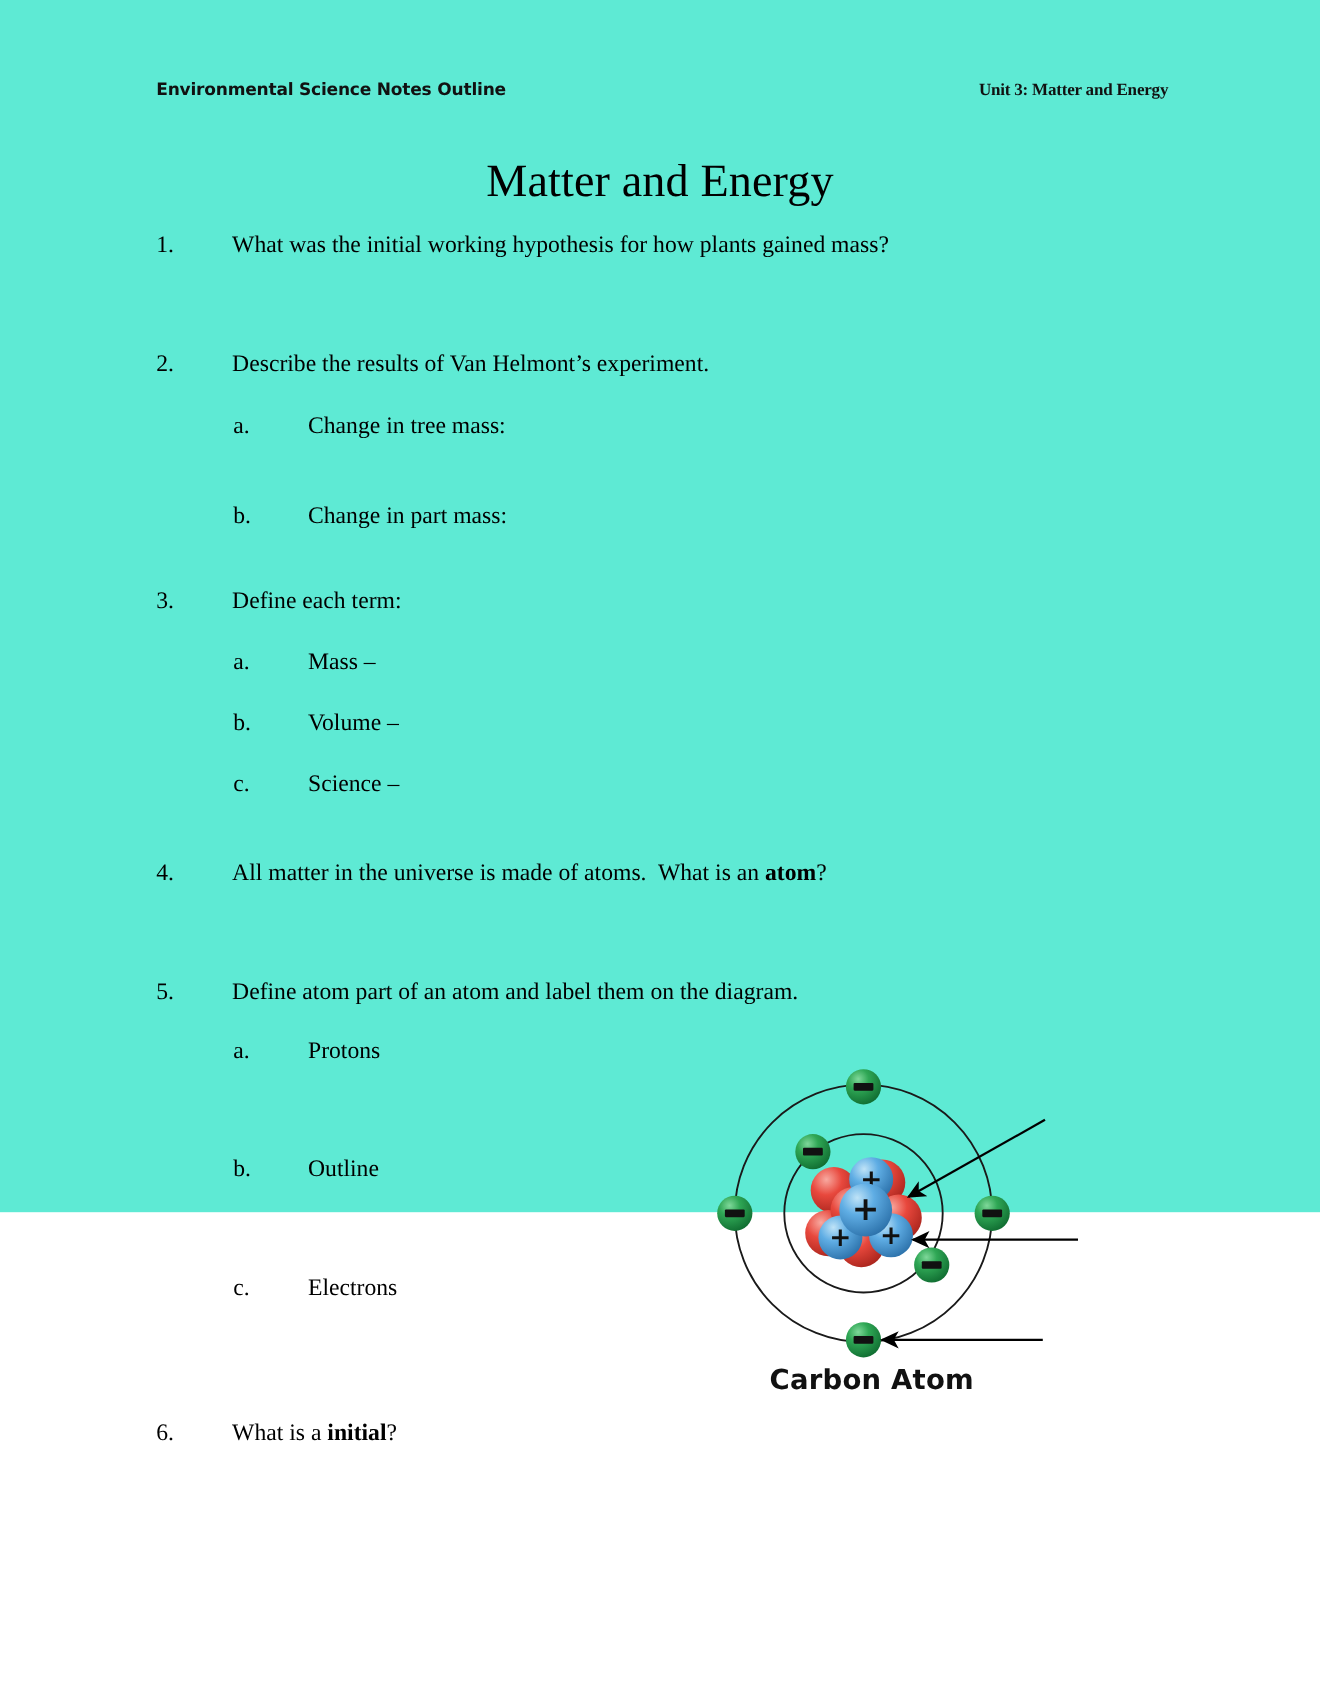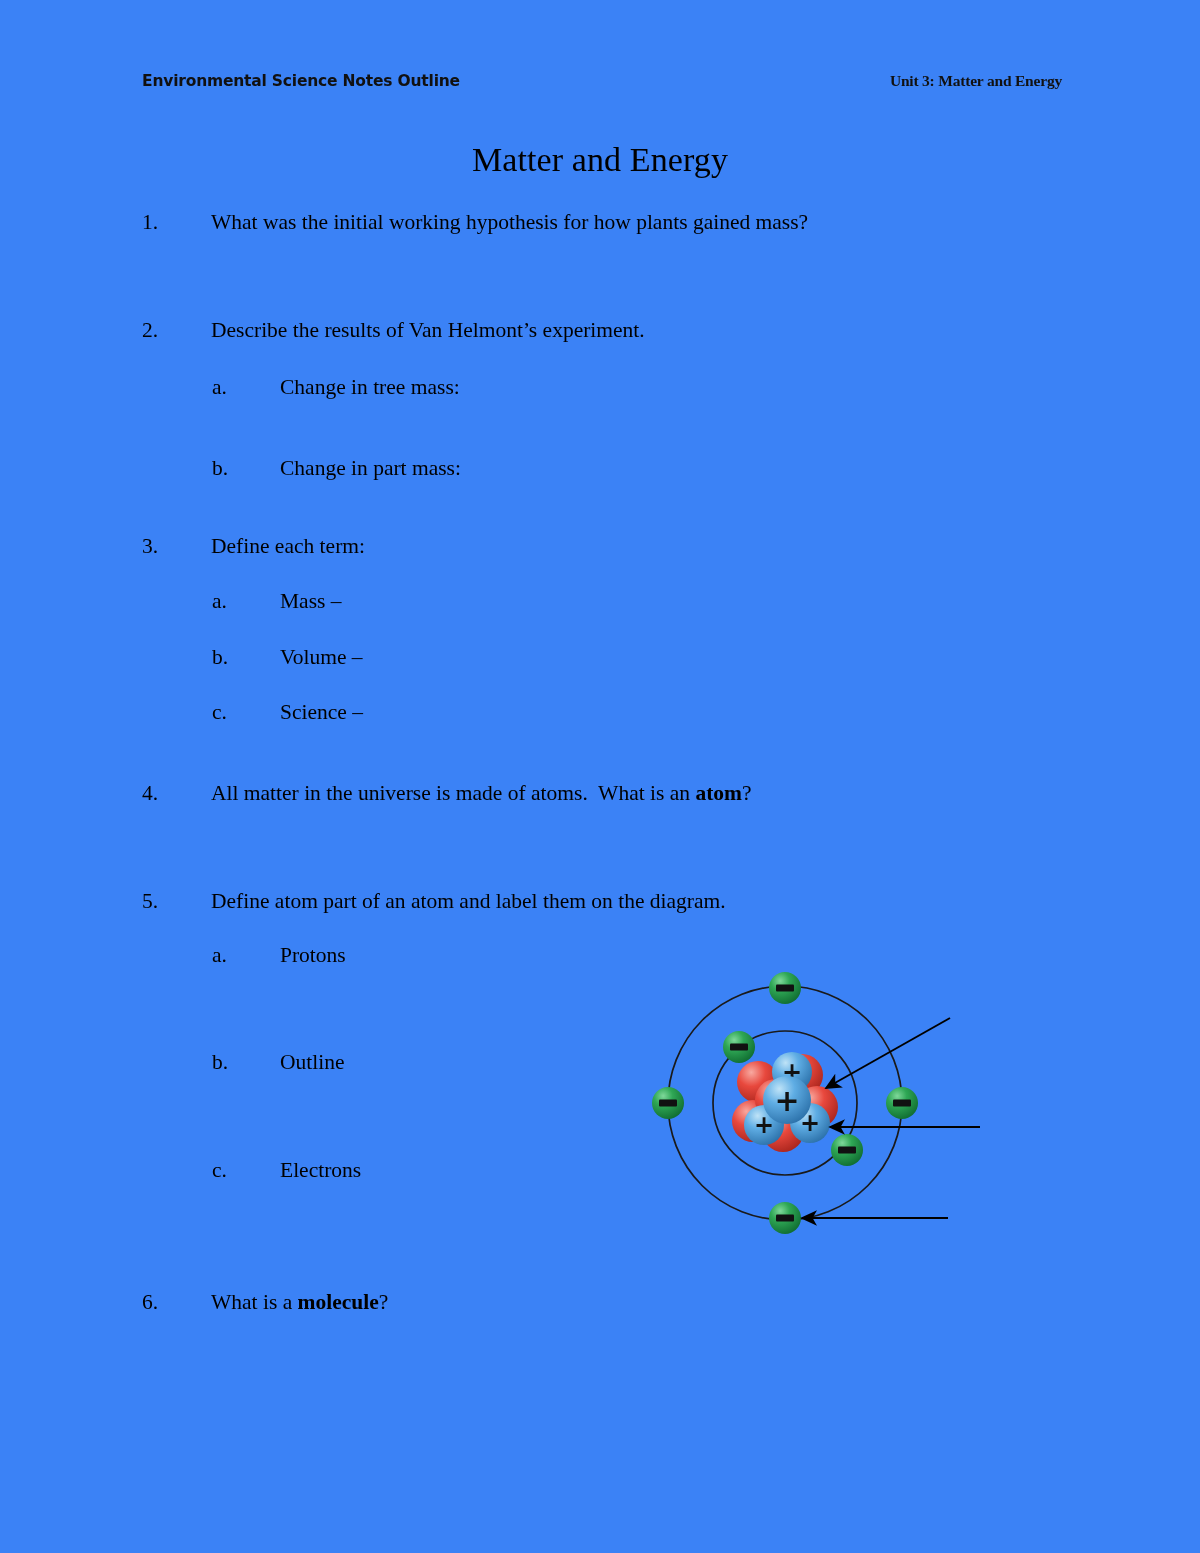--- a/index.html
+++ b/index.html
@@ -14,22 +14,22 @@
     overflow: hidden;
     font-family: "Liberation Serif", "DejaVu Serif", serif;
     color: #000000;
     -webkit-font-smoothing: antialiased;
   }
 
   .page {
     position: absolute;
     left: 0; top: 0;
     width: 1200px;
-    height: 1553px;
-    background: #3b82f6;
+    height: 1102px;
+    background: #5eead4;
   }
 
   
   .header {
     position: absolute;
     left: 142px;
     top: 72px;
     width: 920px;
     display: flex;
     justify-content: space-between;
@@ -43,21 +43,21 @@
   .header-left { white-space: nowrap; }
   .header-right { white-space: nowrap; font-family: Liberation Serif, serif; }
 
   
   .doc-title {
     position: absolute;
     left: 0;
     top: 141px;
     width: 1200px;
     text-align: center;
-    font-size: 34px;
+    font-size: 42px;
     font-weight: 400;
     letter-spacing: 0.1px;
   }
 
   
   .outline {
     position: absolute;
     left: 0;
     top: 0;
     width: 1200px;
@@ -122,21 +122,21 @@
       <div class="item level2" style="top: 456px;"><span class="marker">b.</span><span class="itext">Change in part mass:</span></div>
       <div class="item level1" style="top: 534px;"><span class="marker">3.</span><span class="itext">Define each term:</span></div>
       <div class="item level2" style="top: 589px;"><span class="marker">a.</span><span class="itext">Mass –</span></div>
       <div class="item level2" style="top: 645px;"><span class="marker">b.</span><span class="itext">Volume –</span></div>
       <div class="item level2" style="top: 700px;"><span class="marker">c.</span><span class="itext">Science –</span></div>
       <div class="item level1" style="top: 781px;"><span class="marker">4.</span><span class="itext"><span>All matter in the universe is made of atoms.  What is an </span><b>atom</b><span>?</span></span></div>
       <div class="item level1" style="top: 889px;"><span class="marker">5.</span><span class="itext">Define atom part of an atom and label them on the diagram.</span></div>
       <div class="item level2" style="top: 943px;"><span class="marker">a.</span><span class="itext">Protons</span></div>
       <div class="item level2" style="top: 1050px;"><span class="marker">b.</span><span class="itext">Outline</span></div>
       <div class="item level2" style="top: 1158px;"><span class="marker">c.</span><span class="itext">Electrons</span></div>
-      <div class="item level1" style="top: 1290px;"><span class="marker">6.</span><span class="itext"><span>What is a </span><b>molecule</b><span>?</span></span></div>
+      <div class="item level1" style="top: 1290px;"><span class="marker">6.</span><span class="itext"><span>What is a </span><b>initial</b><span>?</span></span></div>
     </div>
 
   <div class="figure">
     <svg width="380" height="330" viewBox="0 0 380 330" xmlns="http://www.w3.org/2000/svg">
       <defs>
         <radialGradient id="gElectron" cx="35%" cy="28%" r="78%">
           <stop offset="0%" stop-color="#7fd89a"></stop>
           <stop offset="38%" stop-color="#2fa755"></stop>
           <stop offset="100%" stop-color="#0f6b30"></stop>
         </radialGradient>
@@ -212,15 +212,16 @@
           <rect x="156" y="259.5" width="18" height="7" rx="1" fill="#111"></rect>
         </g>
       </g>
 
       <g stroke="#000000" stroke-width="2" fill="none" marker-end="url(#arrowHead)">
         <line x1="330" y1="63" x2="206" y2="133"></line>
         <line x1="360" y1="172" x2="210" y2="172"></line>
         <line x1="328" y1="263" x2="182" y2="263"></line>
       </g>
     </svg>
+    <div class="fig-caption">Carbon Atom</div>
   </div>
 
 </div>
 
 </body></html>

